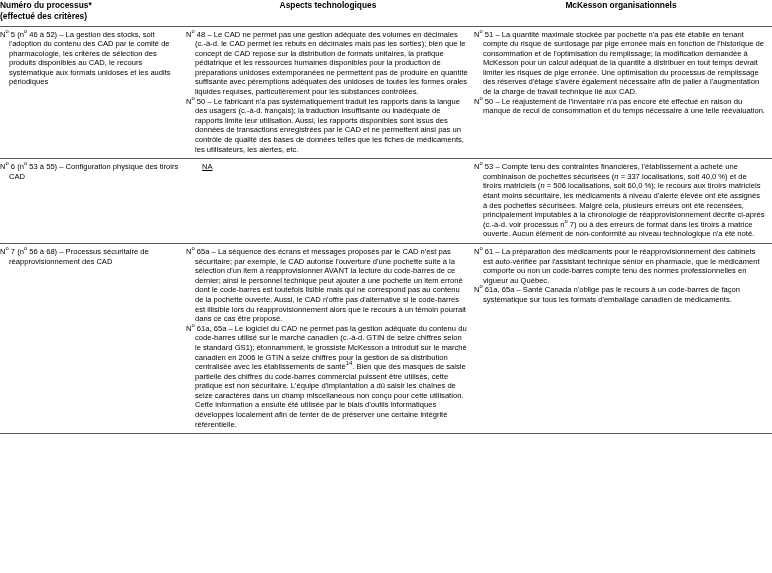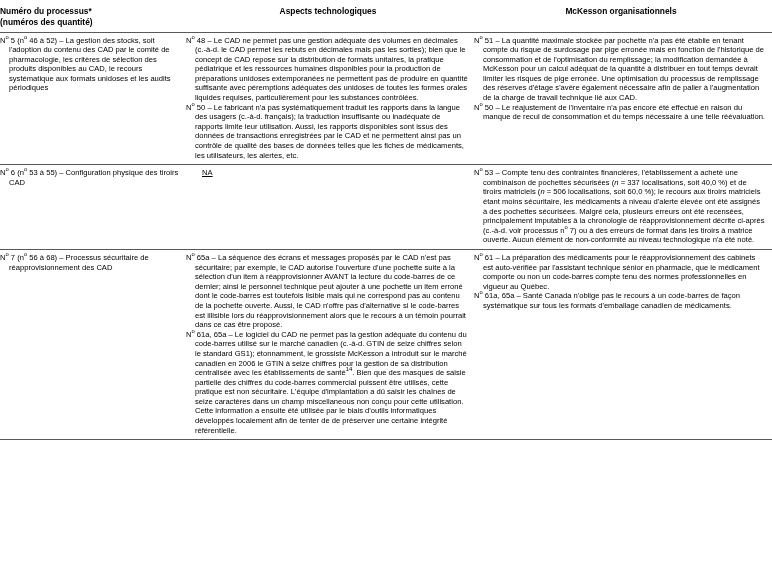--- a/index.html
+++ b/index.html
@@ -15,21 +15,20 @@
     overflow: hidden;
   }
   .table-wrap {
     width: 772px;
     box-sizing: border-box;
   }
   table.matrix {
     width: 772px;
     border-collapse: collapse;
     table-layout: fixed;
-    margin-top: 6px;
   }
   table.matrix col.c1 { width: 186px; }
   table.matrix col.c2 { width: 288px; }
   table.matrix col.c3 { width: 298px; }
 
   thead th {
     font-size: 8.4px;
     font-weight: bold;
     line-height: 1.28;
     padding: 0 4px 4px 0;
@@ -78,21 +77,21 @@
   <table class="matrix">
     <colgroup>
       <col class="c1">
         <col class="c2">
         <col class="c3">
     </colgroup>
     <thead>
       <tr>
         <th class="h-left">
           <div>Numéro du processus*</div>
-          <div>(numéros des quantité)</div>
+          <div>(effectué des critères)</div>
         </th>
         <th>Aspects technologiques</th>
         <th>McKesson organisationnels</th>
       </tr>
     </thead>
     <tbody>
       <tr>
         <td>
           <p class="entry no-abbr">N<sup>o</sup> 5 (n<sup>o</sup> 46 à 52) – La gestion des stocks, soit l'adoption du contenu des CAD par le comité de pharmacologie, les critères de sélection des produits disponibles au CAD, le recours systématique aux formats unidoses et les audits périodiques</p>
         </td>

